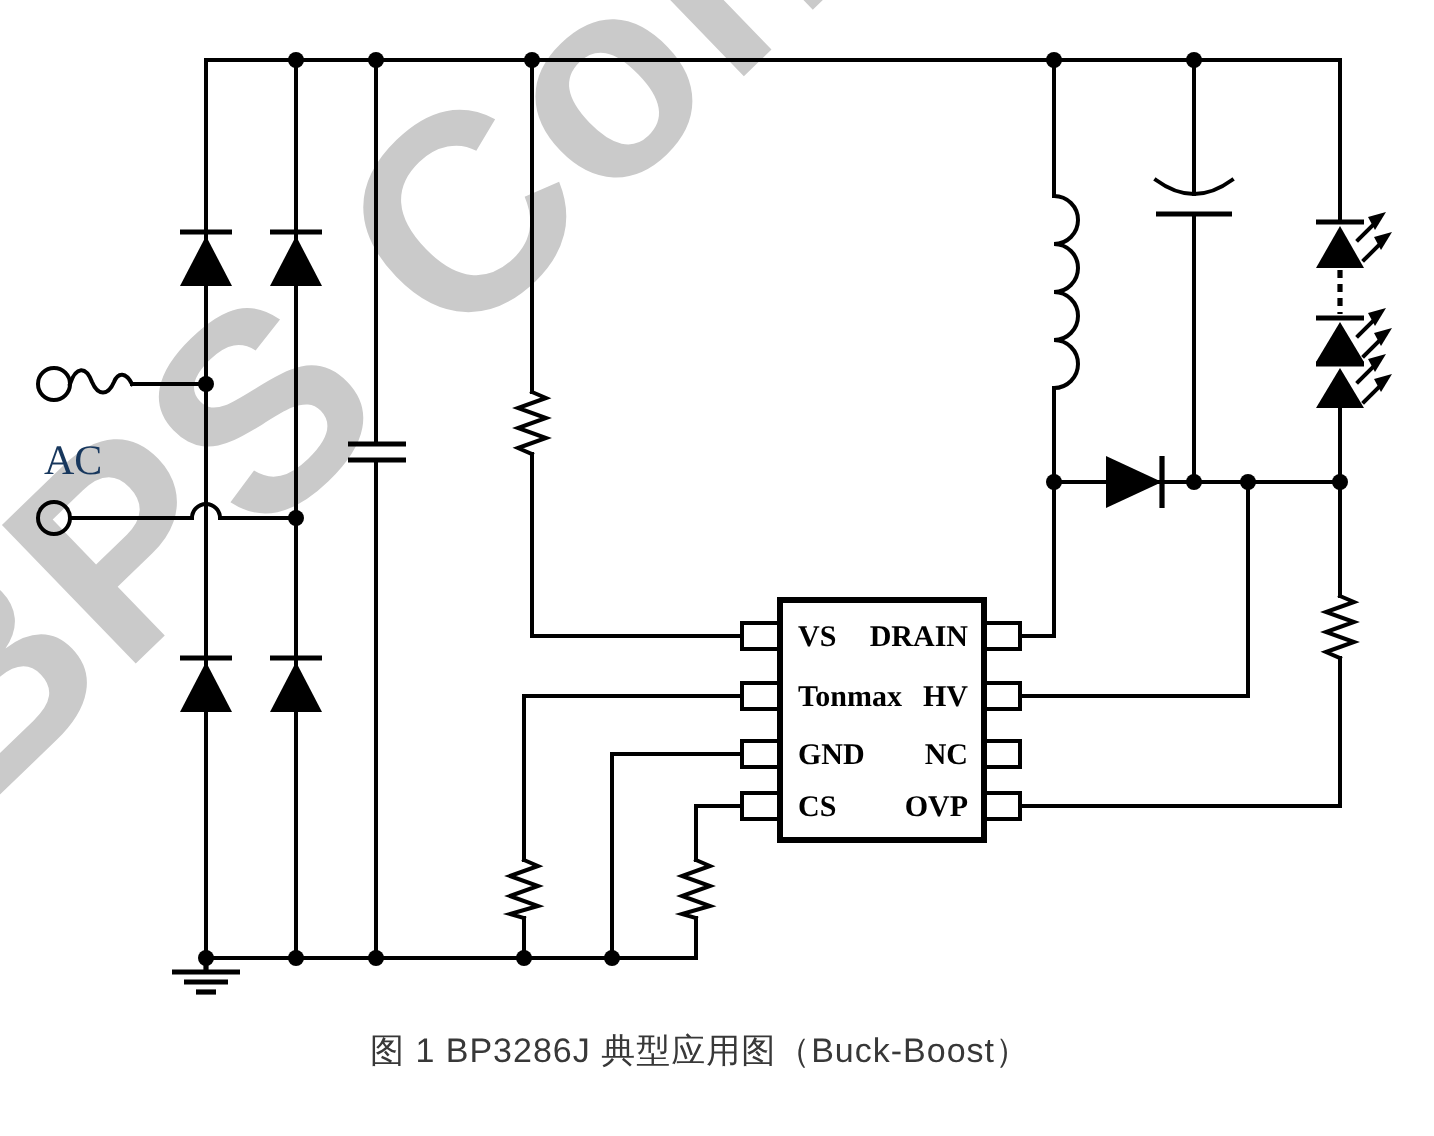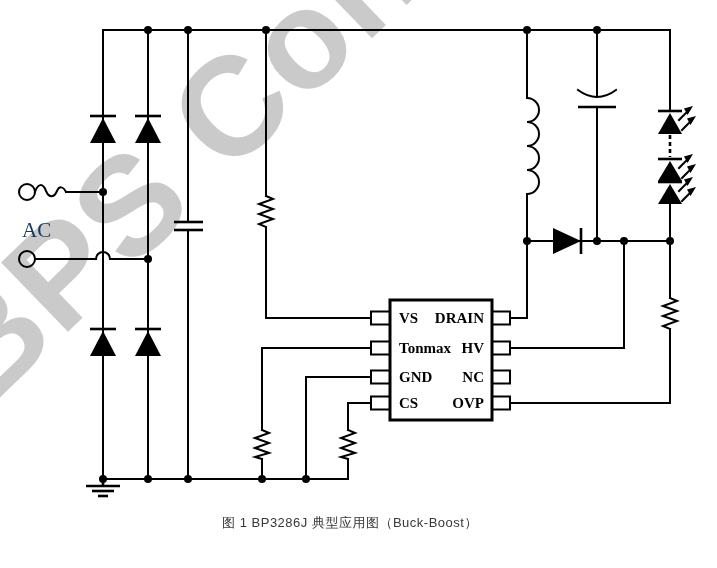--- a/index.html
+++ b/index.html
@@ -19,21 +19,21 @@
   .w{stroke:#000;stroke-width:2;fill:none;stroke-linecap:square;}
   .wd{stroke:#000;stroke-width:2.6;fill:none;stroke-dasharray:4 3;}
   .blk{fill:#000;stroke:none;}
   .bar{stroke:#000;stroke-width:2.6;fill:none;}
   .pinbox{fill:#fff;stroke:#000;stroke-width:2;}
   .icbody{fill:#fff;stroke:#000;stroke-width:3;}
   .pinlabel{font-family:"Liberation Serif",serif;font-weight:700;font-size:15px;fill:#000;}
   .aclabel{font-family:"Liberation Serif",serif;font-size:21px;fill:#17375d;}
   .caption{
     position:absolute;left:0;top:514px;width:700px;text-align:center;
-    font-family:"Liberation Sans",sans-serif;font-size:13px;color:#383838;
+    font-family:"Liberation Sans",sans-serif;font-size:17px;color:#383838;
     z-index:2;letter-spacing:0.5px;
   }
 </style>
 </head>
 <body>
 
 <div class="canvas">
 
   <div class="watermark">BPS Con</div>
 

